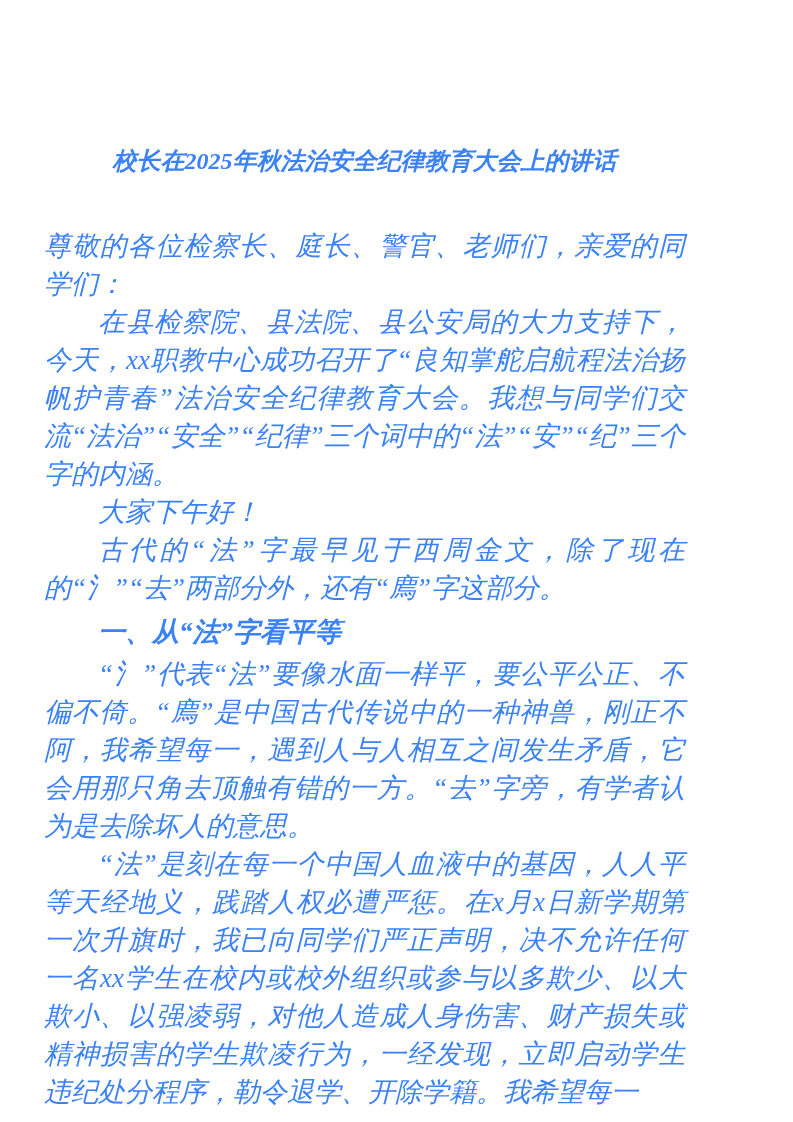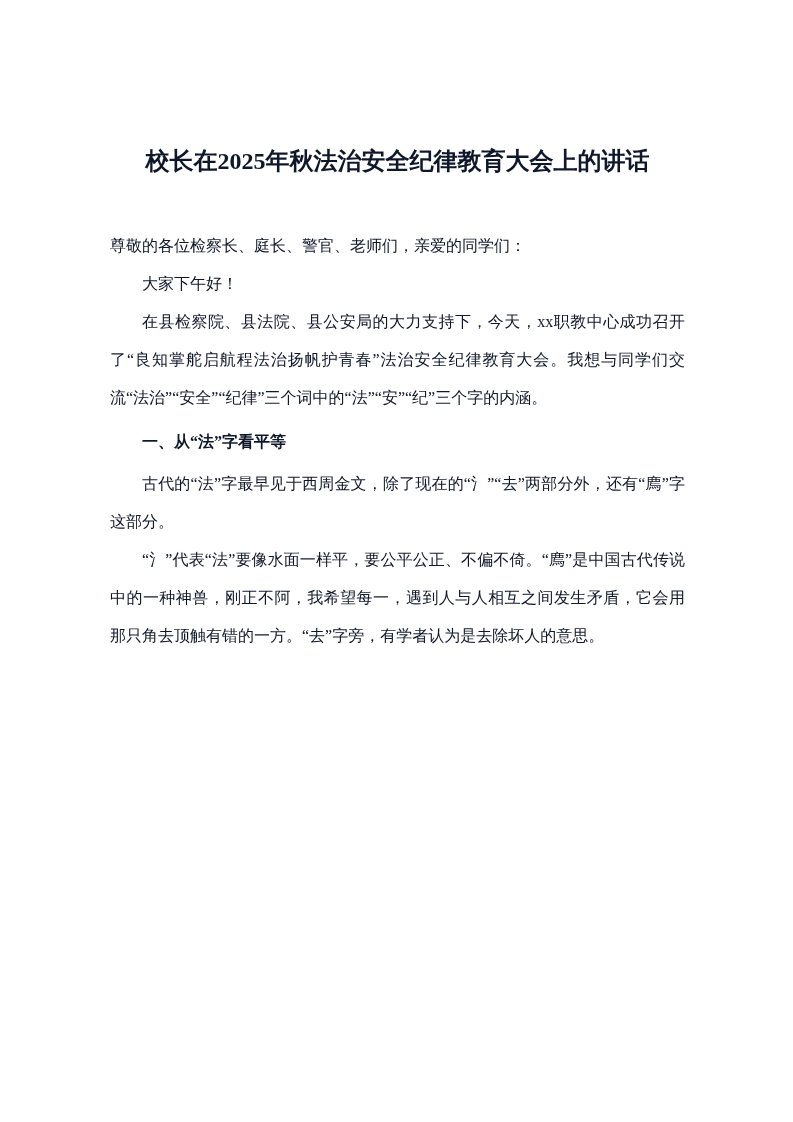--- a/index.html
+++ b/index.html
@@ -7,34 +7,35 @@
     padding: 0;
     background: #ffffff;
   }
   .page {
     position: relative;
     width: 793px;
     height: 1122px;
     margin: 0 auto;
     background: #ffffff;
     box-sizing: border-box;
-    padding: 145px 108px 40px 110px;
+    padding: 145px 108px 40px 44px;
     overflow: hidden;
     font-family: "Liberation Serif", "DejaVu Serif", serif;
-    color: #0f172a;
+    color: #3b82f6;
+    font-style: italic;
   }
   .doc-title {
     font-size: 24px;
     font-weight: bold;
     text-align: center;
     margin: 0 0 48px 0;
     line-height: 1.4;
   }
   .para {
-    font-size: 16px;
+    font-size: 27px;
     line-height: 38px;
     margin: 0;
     text-align: justify;
     text-justify: inter-ideograph;
     word-break: break-all;
   }
   .para.salutation {
     text-indent: 0;
   }
   .para.body {
@@ -47,19 +48,20 @@
     margin-bottom: 4px;
   }
 </style>
 </head>
 <body>
 
 <div class="page">
   <h1 class="doc-title">校长在2025年秋法治安全纪律教育大会上的讲话</h1>
   <div>
       <p class="para salutation">尊敬的各位检察长、庭长、警官、老师们，亲爱的同学们：</p>
+      <p class="para body">在县检察院、县法院、县公安局的大力支持下，今天，xx职教中心成功召开了“良知掌舵启航程法治扬帆护青春”法治安全纪律教育大会。我想与同学们交流“法治”“安全”“纪律”三个词中的“法”“安”“纪”三个字的内涵。</p>
       <p class="para body">大家下午好！</p>
-      <p class="para body">在县检察院、县法院、县公安局的大力支持下，今天，xx职教中心成功召开了“良知掌舵启航程法治扬帆护青春”法治安全纪律教育大会。我想与同学们交流“法治”“安全”“纪律”三个词中的“法”“安”“纪”三个字的内涵。</p>
+      <p class="para body">古代的“法”字最早见于西周金文，除了现在的“氵”“去”两部分外，还有“廌”字这部分。</p>
       <p class="para heading">一、从“法”字看平等</p>
-      <p class="para body">古代的“法”字最早见于西周金文，除了现在的“氵”“去”两部分外，还有“廌”字这部分。</p>
       <p class="para body">“氵”代表“法”要像水面一样平，要公平公正、不偏不倚。“廌”是中国古代传说中的一种神兽，刚正不阿，我希望每一，遇到人与人相互之间发生矛盾，它会用那只角去顶触有错的一方。“去”字旁，有学者认为是去除坏人的意思。</p>
+      <p class="para body">“法”是刻在每一个中国人血液中的基因，人人平等天经地义，践踏人权必遭严惩。在x月x日新学期第一次升旗时，我已向同学们严正声明，决不允许任何一名xx学生在校内或校外组织或参与以多欺少、以大欺小、以强凌弱，对他人造成人身伤害、财产损失或精神损害的学生欺凌行为，一经发现，立即启动学生违纪处分程序，勒令退学、开除学籍。我希望每一</p>
     </div>
 </div>
 
 </body></html>

